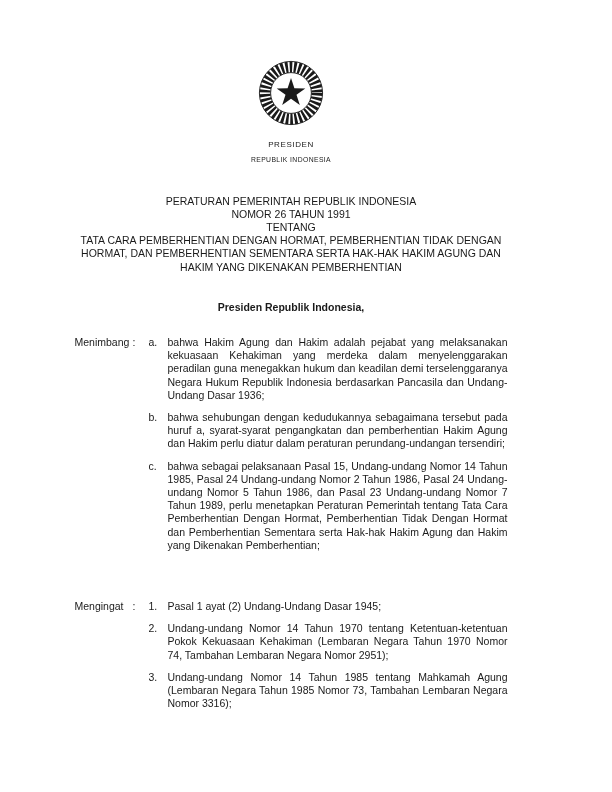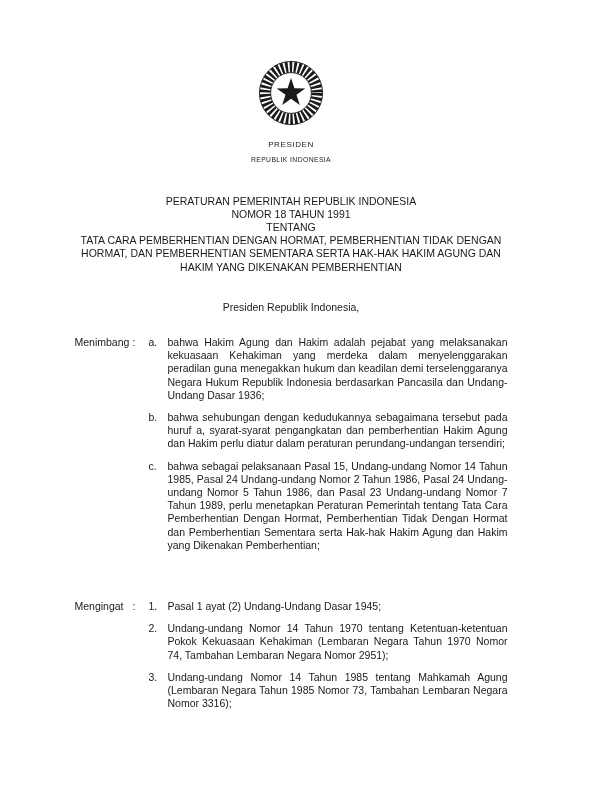--- a/index.html
+++ b/index.html
@@ -17,21 +17,21 @@
     box-sizing: border-box;
     overflow: hidden;
   }
   .emblem-wrap { text-align: center; }
   .emblem-svg { display: inline-block; }
   .caption-1 { font-size: 8px; letter-spacing: 0.6px; margin-top: 5px; }
   .caption-2 { font-size: 6.8px; letter-spacing: 0.4px; margin-top: 2px; }
   .title-block { text-align: center; font-weight: 400; margin-top: 28px; }
   .title-block div { margin: 0; }
   .title-subject { max-width: 452px; margin: 0 auto; }
-  .salutation { text-align: center; font-weight: 400; margin-top: 27px; }
+  .salutation { text-align: center; font-weight: 700; margin-top: 27px; }
   .section { display: flex; margin-top: 22px; }
   .section--gap { margin-top: 48px; }
   .section-label { width: 58px; flex: 0 0 58px; }
   .section-sep { width: 16px; flex: 0 0 16px; }
   .section-items { flex: 1; min-width: 0; }
   .item { display: flex; }
   .item + .item { margin-top: 9px; }
   .item-marker { flex: 0 0 19px; }
   .item-text { flex: 1; text-align: justify; }
 </style>
@@ -46,21 +46,21 @@
       <circle cx="36" cy="35" r="31.6" fill="none" stroke="#1a1a1a" stroke-width="0.9"></circle>
       <circle cx="36" cy="35" r="20.4" fill="none" stroke="#1a1a1a" stroke-width="0.9"></circle>
       <polygon points="36,20 39.4,30.3 50.3,30.4 41.5,36.8 44.8,47.1 36,40.8 27.2,47.1 30.5,36.8 21.7,30.4 32.6,30.3" fill="#1a1a1a"></polygon>
     </svg>
     <div class="caption-1">PRESIDEN</div>
     <div class="caption-2">REPUBLIK INDONESIA</div>
   </div>
 
   <div class="title-block">
     <div>PERATURAN PEMERINTAH REPUBLIK INDONESIA</div>
-    <div>NOMOR 18 TAHUN 1991</div>
+    <div>NOMOR 26 TAHUN 1991</div>
     <div>TENTANG</div>
     <div class="title-subject">TATA CARA PEMBERHENTIAN DENGAN HORMAT, PEMBERHENTIAN TIDAK DENGAN HORMAT, DAN PEMBERHENTIAN SEMENTARA SERTA HAK-HAK HAKIM AGUNG DAN HAKIM YANG DIKENAKAN PEMBERHENTIAN</div>
   </div>
 
   <div class="salutation">Presiden Republik Indonesia,</div>
 
   <div class="section">
     <div class="section-label">Menimbang</div>
     <div class="section-sep">:</div>
     <div class="section-items">

